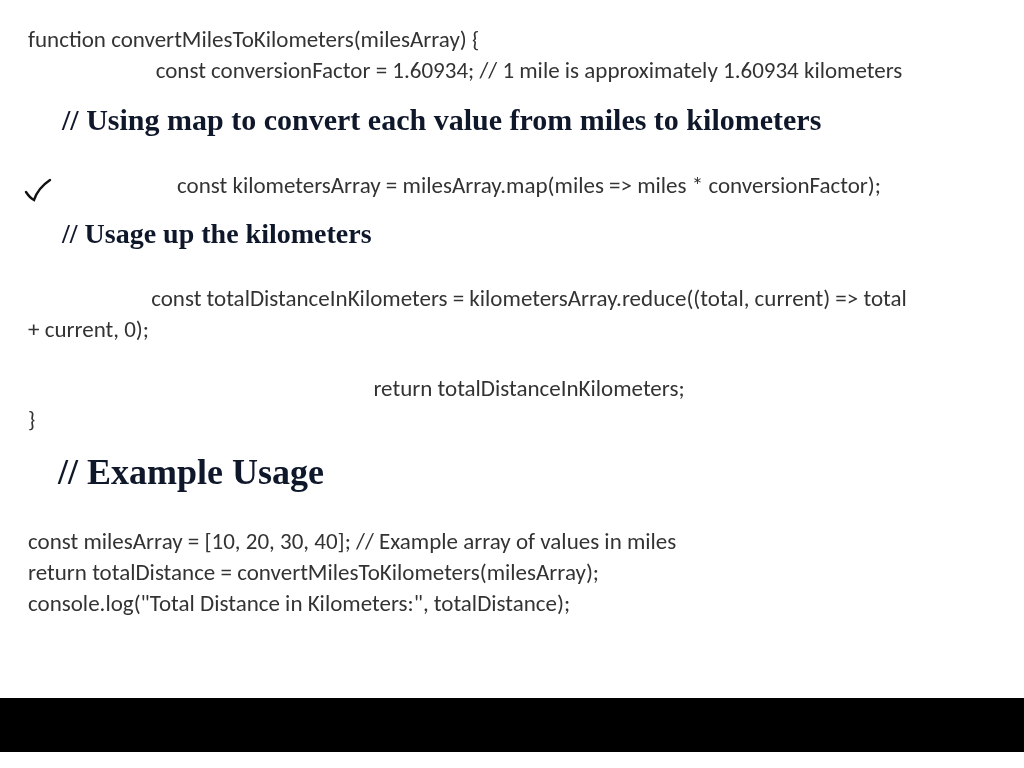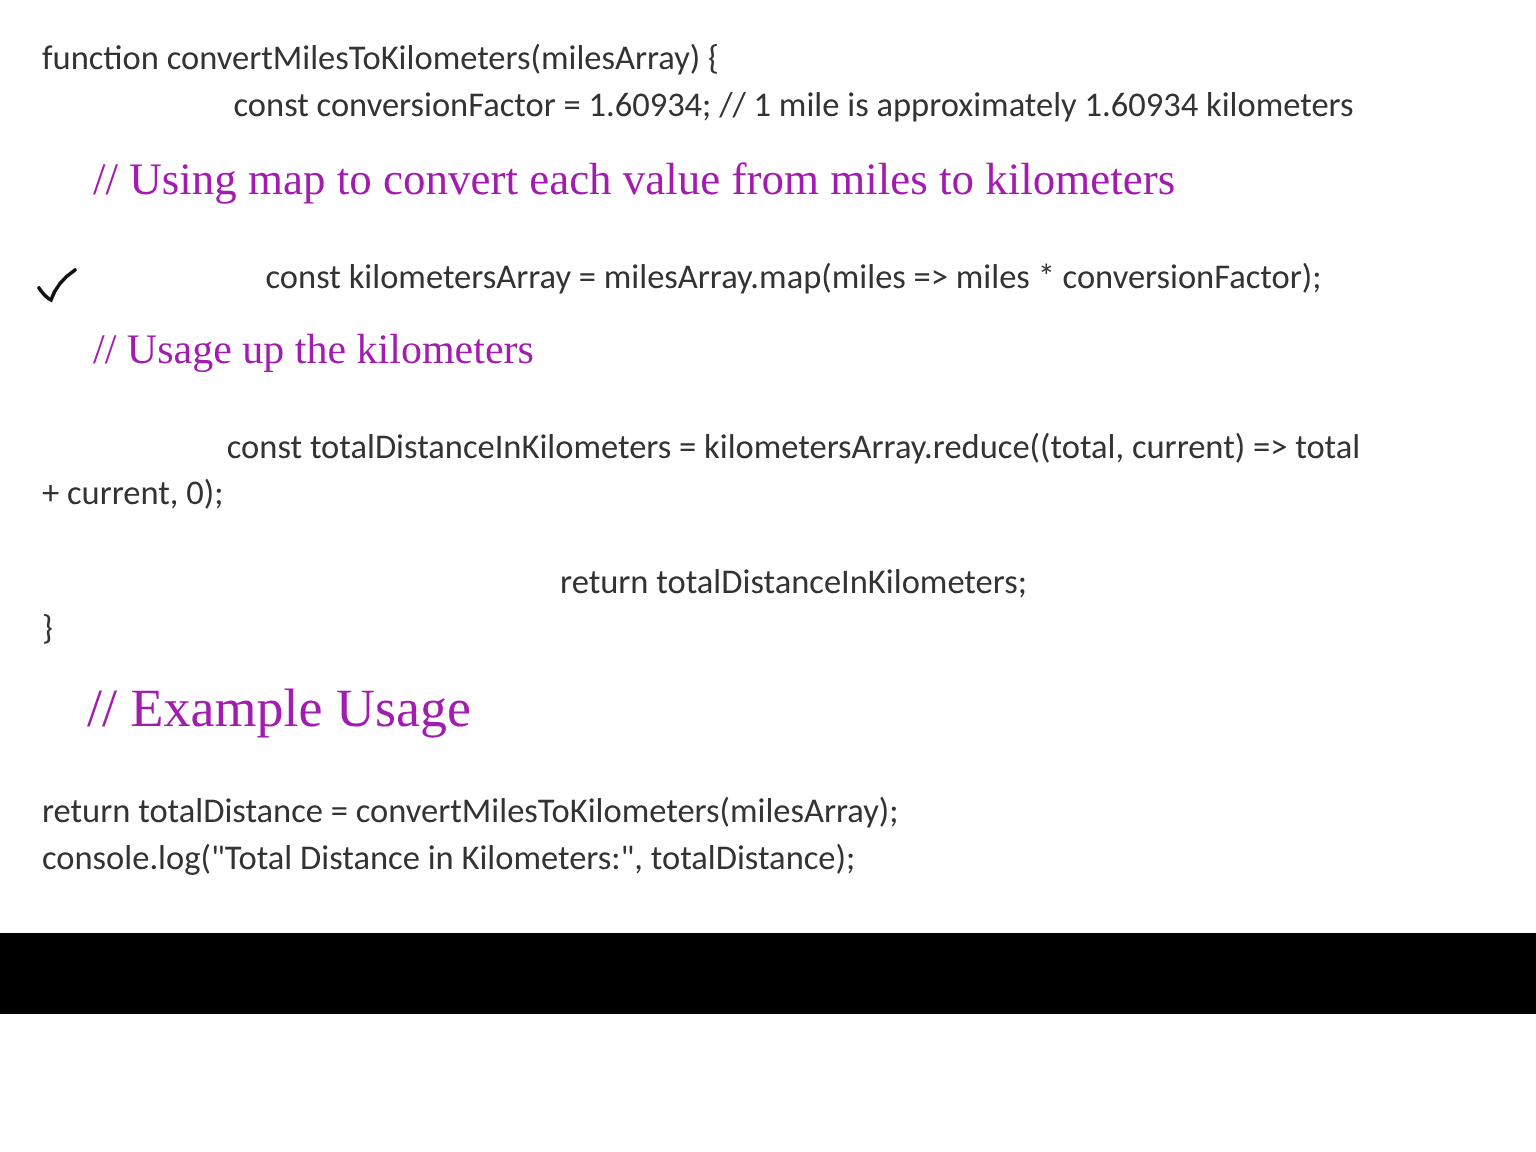--- a/index.html
+++ b/index.html
@@ -6,42 +6,42 @@
     margin: 0;
     padding: 0;
     width: 1024px;
     height: 768px;
     background: #ffffff;
     overflow: hidden;
   }
   .page {
     position: relative;
     width: 1024px;
-    height: 676px;
+    height: 752px;
     box-sizing: border-box;
     padding: 24px 28px 0 28px;
     font-family: Calibri, "Segoe UI", Arial, sans-serif;
     font-size: 23px;
     color: #333333;
     line-height: 1.35;
   }
   .code-line {
     white-space: pre;
   }
   .indent {
     padding-left: 34px;
     text-align: center;
   }
   .blank {
     height: 14px;
   }
   .hand {
     font-family: "Segoe Script", "Comic Sans MS", cursive;
-    font-weight: 400;
-    color: #a21caf;
+    font-weight: 700;
+    color: #0f172a;
     font-size: 30px;
     line-height: 1.2;
     padding-left: 34px;
     padding-top: 2px;
     padding-bottom: 4px;
   }
   .hand.smaller {
     font-size: 28px;
   }
   .hand.ex {
@@ -97,20 +97,21 @@
   <div class="code-line indent">return totalDistanceInKilometers;</div>
   <div class="code-line">}</div>
 
   <div class="blank"></div>
 
   <div class="hand ex">// Example Usage</div>
 
   <div class="blank"></div>
   <div class="blank"></div>
 
+  <div class="code-line">const milesArray = [10, 20, 30, 40]; // Example array of values in miles</div>
   <div class="code-line">return totalDistance = convertMilesToKilometers(milesArray);</div>
   <div class="code-line">console.log("Total Distance in Kilometers:", totalDistance);</div>
 
   <svg class="tick" viewBox="0 0 28 26">
     <path d="M2 14 Q6 20 10 22 Q14 10 26 2" stroke="#111" stroke-width="2.4" fill="none" stroke-linecap="round"></path>
   </svg>
 
   <div class="bottom-bar"></div>
 </div>
 

